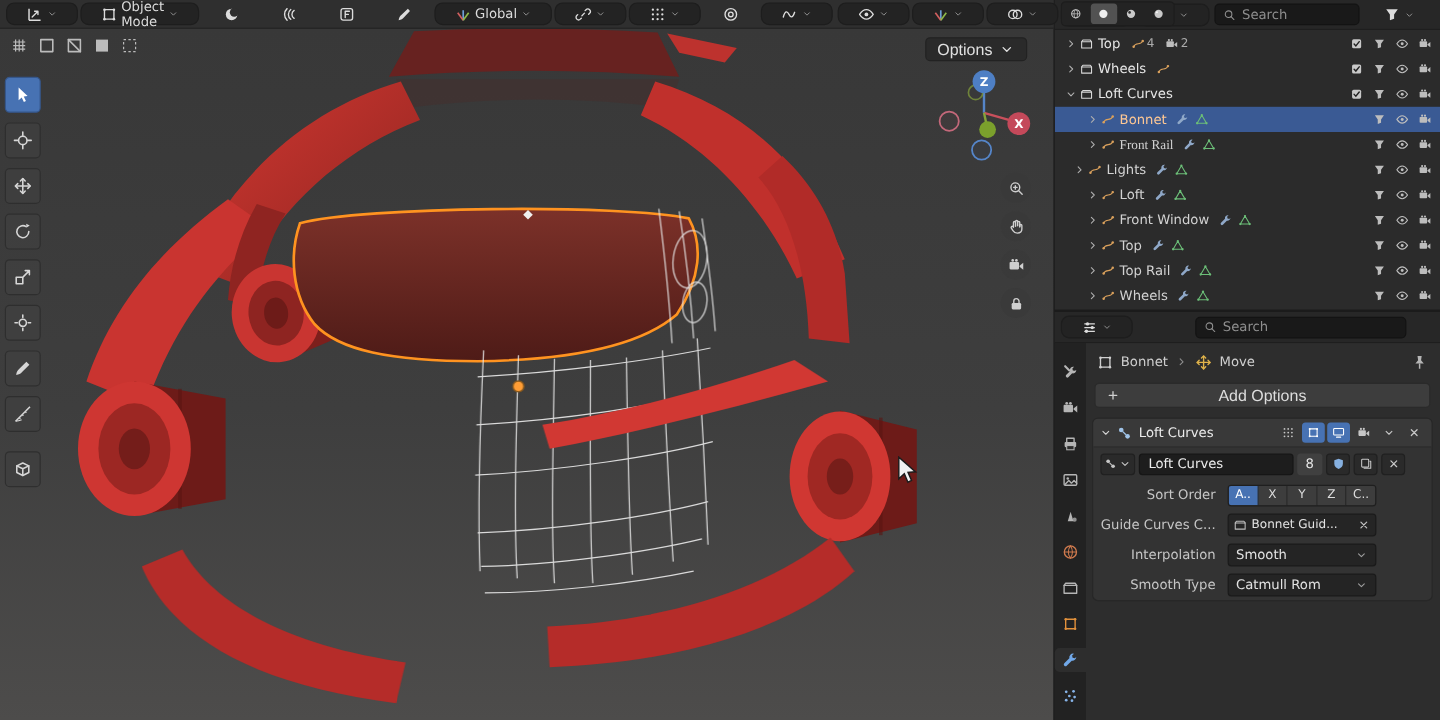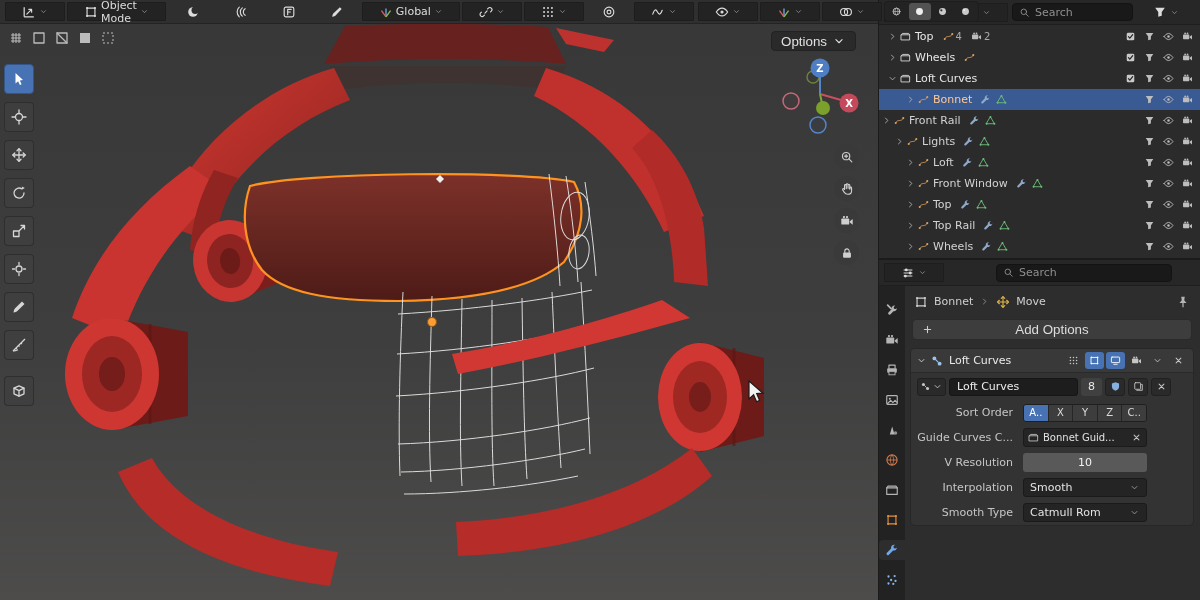--- a/index.html
+++ b/index.html
@@ -6,21 +6,21 @@
   body{background:#1a1a1a}
   .app{position:relative;width:1200px;height:600px;overflow:hidden;background:#2e2e2e;
        font-family:"DejaVu Sans","Liberation Sans",sans-serif;font-size:11px;color:#d4d4d4;user-select:none}
   .ic{display:inline-flex;width:14px;height:14px;align-items:center;justify-content:center;flex:none}
   .ic svg{width:100%;height:100%;display:block}
   .ic12{width:11px;height:11px}.ic16{width:16px;height:16px}
 
   
   .vheader{position:absolute;left:0;top:0;width:878px;height:24px;background:#2f2f2f;
            border-bottom:1px solid #232323;display:flex;align-items:center;gap:2px;padding:0 5px;z-index:30}
-  .hbtn{display:inline-flex;align-items:center;gap:3px;height:19px;padding:0 16px;border-radius:1px;color:#dcdcdc}
+  .hbtn{display:inline-flex;align-items:center;gap:3px;height:19px;padding:0 16px;border-radius:7px;color:#dcdcdc}
   .hbtn.dd{background:#232323;border:1px solid #1d1d1d}
   .hbtn .chev{width:9px;height:9px;color:#9d9d9d}
   .menus{display:flex;align-items:center}
   .menu-item{padding:0 7px;height:19px;display:flex;align-items:center;border-radius:3px;color:#dcdcdc}
   .hsep{width:10px}
   .hspacer{flex:1}
   .shade{display:flex;background:#232323;border:1px solid #1d1d1d;border-radius:4px;padding:1px;gap:1px}
   .shbtn{width:22px;height:17px;border-radius:3px;display:flex;align-items:center;justify-content:center;color:#c9c9c9}
   .shbtn.active{background:#525252;color:#eee}
 
@@ -862,21 +862,21 @@
                   <svg viewBox="0 0 16 16">
                     <rect x="1.5" y="5" width="9" height="7" rx="1" fill="currentColor"></rect>
                     <path d="M11 8.5l3.5-2.8v6.6L11 9.5z" fill="currentColor"></path>
                     <circle cx="4.5" cy="3.5" r="1.3" fill="currentColor"></circle>
                     <circle cx="8" cy="3.5" r="1.3" fill="currentColor"></circle>
                   </svg>
                 </span>
               </span>
             </span>
           </div>
-          <div class="orow" style="">
+          <div class="orow" style="padding-left: 24px; font-family: Liberation Serif, serif;">
             <span class="chev">
               <span class="ic ic12">
                 <svg viewBox="0 0 16 16">
                   <path d="M6.5 4.5 10 8l-3.5 3.5" stroke="currentColor" fill="none" stroke-width="1.3" stroke-linecap="round" stroke-linejoin="round"></path>
                 </svg>
               </span>
             </span>
             <span class="ic ic12" style="color: rgb(217, 160, 92);">
               <svg viewBox="0 0 16 16">
                 <path d="M2.5 11.5C5 5 11 11 13.5 4.5" stroke="currentColor" fill="none" stroke-width="1.3" stroke-linecap="round" stroke-linejoin="round"></path>
@@ -1605,26 +1605,20 @@
                     <span class="val">Bonnet Guid...</span>
                     <span class="ic ic12" style="color: rgb(194, 194, 194);">
                       <svg viewBox="0 0 16 16">
                         <path d="M4.5 4.5l7 7M11.5 4.5l-7 7" stroke="currentColor" stroke-width="1.5" stroke-linecap="round"></path>
                       </svg>
                     </span>
                   </span>
                 </span>
               </div>
               <div class="prow">
-                <span class="plabel">V Resolution</span>
-                <span class="pctrl">
-                  <span class="numf">10</span>
-                </span>
-              </div>
-              <div class="prow">
                 <span class="plabel">Interpolation</span>
                 <span class="pctrl">
                   <span class="dropf">
                     <span>Smooth</span>
                     <span class="ic ic12 mla">
                       <svg viewBox="0 0 16 16">
                         <path d="M4.5 6.5 8 10l3.5-3.5" stroke="currentColor" fill="none" stroke-width="1.3" stroke-linecap="round" stroke-linejoin="round"></path>
                       </svg>
                     </span>
                   </span>

